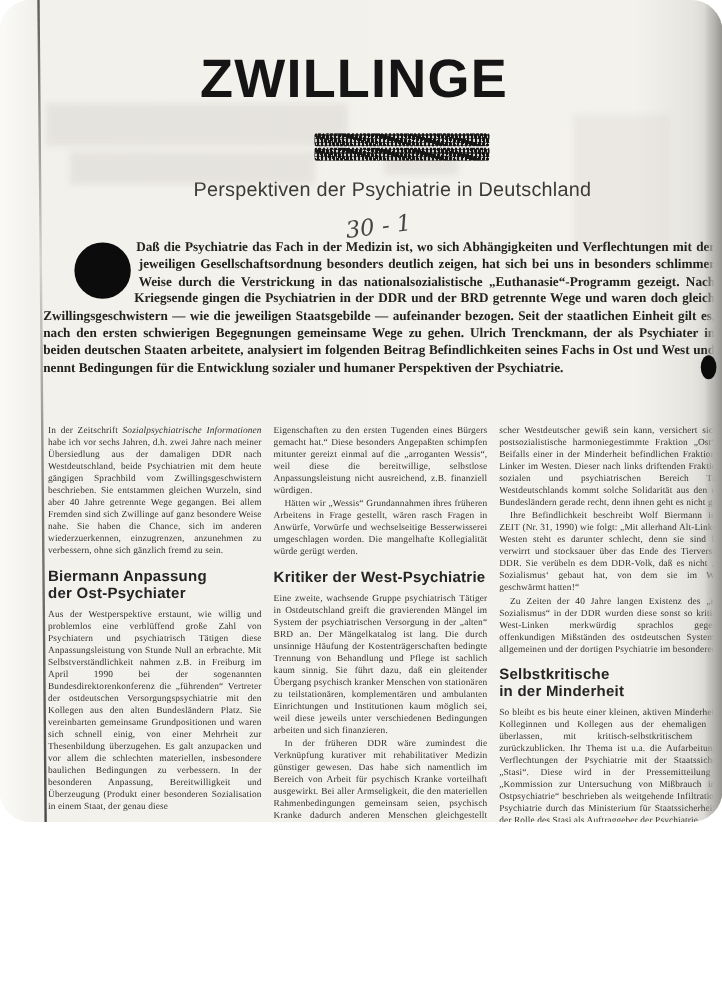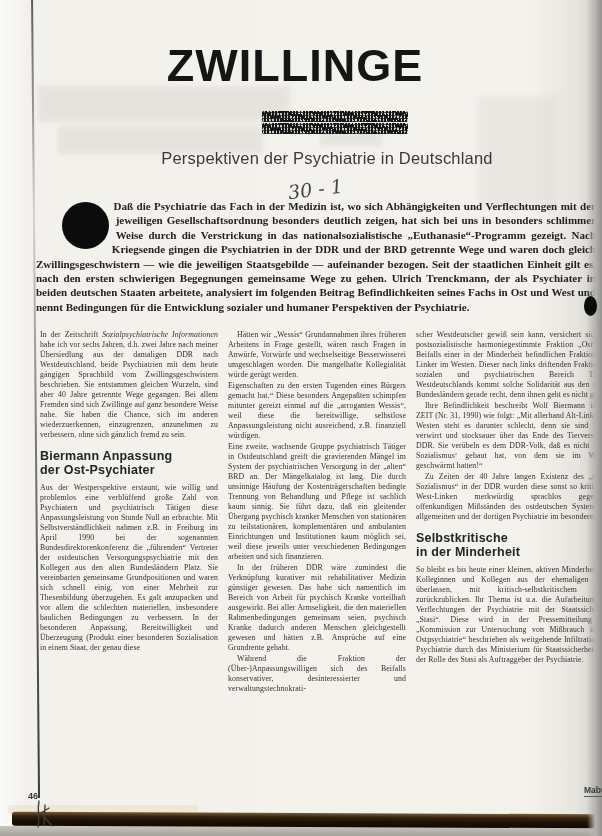--- a/index.html
+++ b/index.html
@@ -1,19 +1,19 @@
 <!DOCTYPE html>
 <html lang="de"><head>
 <meta charset="utf-8">
 <style>
   html,body{margin:0;padding:0;background:#ffffff;}
   .page{
-    position:relative;width:602px;height:836px;overflow:hidden;
+    position:relative;width:602px;height:685px;overflow:hidden;
     background:linear-gradient(90deg,#edebe6 0%,#f3f1ec 5%,#f4f2ed 88%,#e6e4df 96%,#c9c7c2 100%);
-    font-family:"Liberation Serif",serif;color:#2e2b27;
+    font-family:"Liberation Serif",serif;color:#2e2b27;border-radius:26px;
   }
   
   .ghost{position:absolute;background:#d9d6d0;opacity:.5;filter:blur(2.5px);z-index:1;}
   .fold-line{position:absolute;left:31px;top:-8px;width:1.6px;height:806px;z-index:4;
     background:linear-gradient(180deg,rgba(70,70,70,.9),rgba(120,120,120,.25) 28%,rgba(70,70,70,.7) 55%,rgba(40,40,40,.9) 96%);
     transform:rotate(-0.5deg);transform-origin:top center;}
   .left-margin{position:absolute;left:0;top:0;width:30px;height:100%;z-index:3;
     background:linear-gradient(90deg,#fafaf8,#f2f0eb);}
   .right-strip{position:absolute;right:0;top:0;width:15px;height:100%;z-index:5;
     background:linear-gradient(90deg,rgba(160,158,154,0),#b6b4b0 55%,#94928d 100%);}
@@ -43,21 +43,21 @@
     font-style:italic;font-size:19px;color:rgba(38,38,38,.85);transform:rotate(-7deg);}
   
   .intro{position:absolute;left:36px;top:199px;width:560px;z-index:2;
     font-size:11px;line-height:14.4px;text-align:justify;font-weight:600;color:#24221f;
     filter:blur(.3px);}
   .intro-bullet{float:left;width:47px;height:47px;border-radius:50%;background:#0c0c0c;
     margin:3px 14px 4px 26px;shape-outside:circle(50%);}
   
   .columns{position:absolute;left:40px;top:330px;width:575px;height:482px;display:flex;gap:10px;
     overflow:hidden;z-index:2;filter:blur(.3px);}
-  .col{width:178px;flex:0 0 auto;}
+  .col{width:178px;flex:0 0 auto;margin-top:24px;}
   .col.col-3{width:196px;}
   .body-par{margin:0 0 1px 0;font-size:7.8px;line-height:10px;text-align:justify;
     color:#34302c;letter-spacing:.1px;hyphens:auto;}
   .body-par.indent{text-indent:9px;}
   .col-heading{font-family:"Liberation Sans",sans-serif;font-weight:600;font-size:12.5px;
     line-height:14px;letter-spacing:.2px;color:#242424;margin:9px 0 6px;white-space:pre-line;}
   
   .page-number{position:absolute;left:28px;top:791px;z-index:6;font-family:"Liberation Sans",sans-serif;
     font-weight:700;font-size:9px;color:#3b3b3b;}
   .handwritten-mark{position:absolute;left:33px;top:799px;z-index:6;}
@@ -97,22 +97,23 @@
   <div class="columns">
 
     <div class="col">
       <p class="body-par"><span>In der Zeitschrift </span><i>Sozialpsychiatrische Informationen</i><span> habe ich vor sechs Jahren, d.h. zwei Jahre nach meiner Übersiedlung aus der damaligen DDR nach Westdeutschland, beide Psychiatrien mit dem heute gängigen Sprachbild vom Zwillingsgeschwistern beschrieben. Sie entstammen gleichen Wurzeln, sind aber 40 Jahre getrennte Wege gegangen. Bei allem Fremden sind sich Zwillinge auf ganz besondere Weise nahe. Sie haben die Chance, sich im anderen wiederzuerkennen, einzugrenzen, anzunehmen zu verbessern, ohne sich gänzlich fremd zu sein.</span></p>
       <h3 class="col-heading">Biermann Anpassung
 der Ost-Psychiater</h3>
       <p class="body-par">Aus der Westperspektive erstaunt, wie willig und problemlos eine verblüffend große Zahl von Psychiatern und psychiatrisch Tätigen diese Anpassungsleistung von Stunde Null an erbrachte. Mit Selbstverständlichkeit nahmen z.B. in Freiburg im April 1990 bei der sogenannten Bundesdirektorenkonferenz die „führenden“ Vertreter der ostdeutschen Versorgungspsychiatrie mit den Kollegen aus den alten Bundesländern Platz. Sie vereinbarten gemeinsame Grundpositionen und waren sich schnell einig, von einer Mehrheit zur Thesenbildung überzugehen. Es galt anzupacken und vor allem die schlechten materiellen, insbesondere baulichen Bedingungen zu verbessern. In der besonderen Anpassung, Bereitwilligkeit und Überzeugung (Produkt einer besonderen Sozialisation in einem Staat, der genau diese</p>
     </div>
 
     <div class="col">
+      <p class="body-par">Eigenschaften zu den ersten Tugenden eines Bürgers gemacht hat.“ Diese besonders Angepaßten schimpfen mitunter gereizt einmal auf die „arroganten Wessis“, weil diese die bereitwillige, selbstlose Anpassungsleistung nicht ausreichend, z.B. finanziell würdigen.</p>
       <p class="body-par indent">Hätten wir „Wessis“ Grundannahmen ihres früheren Arbeitens in Frage gestellt, wären rasch Fragen in Anwürfe, Vorwürfe und wechselseitige Besserwisserei umgeschlagen worden. Die mangelhafte Kollegialität würde gerügt werden.</p>
-      <p class="body-par">Eigenschaften zu den ersten Tugenden eines Bürgers gemacht hat.“ Diese besonders Angepaßten schimpfen mitunter gereizt einmal auf die „arroganten Wessis“, weil diese die bereitwillige, selbstlose Anpassungsleistung nicht ausreichend, z.B. finanziell würdigen.</p>
+      <h3 class="col-heading">Kritiker der West-Psychiatrie</h3>
       <p class="body-par">Eine zweite, wachsende Gruppe psychiatrisch Tätiger in Ostdeutschland greift die gravierenden Mängel im System der psychiatrischen Versorgung in der „alten“ BRD an. Der Mängelkatalog ist lang. Die durch unsinnige Häufung der Kostenträgerschaften bedingte Trennung von Behandlung und Pflege ist sachlich kaum sinnig. Sie führt dazu, daß ein gleitender Übergang psychisch kranker Menschen von stationären zu teilstationären, komplementären und ambulanten Einrichtungen und Institutionen kaum möglich sei, weil diese jeweils unter verschiedenen Bedingungen arbeiten und sich finanzieren.</p>
       <p class="body-par indent">In der früheren DDR wäre zumindest die Verknüpfung kurativer mit rehabilitativer Medizin günstiger gewesen. Das habe sich namentlich im Bereich von Arbeit für psychisch Kranke vorteilhaft ausgewirkt. Bei aller Armseligkeit, die den materiellen Rahmenbedingungen gemeinsam seien, psychisch Kranke dadurch anderen Menschen gleichgestellt gewesen und hätten z.B. Ansprüche auf eine Grundrente gehabt.</p>
       <p class="body-par indent">Während die Fraktion der (Über-)Anpassungswilligen sich des Beifalls konservativer, desinteressierter und verwaltungstechnokrati-</p>
     </div>
 
     <div class="col col-3">
       <p class="body-par">scher Westdeutscher gewiß sein kann, versichert sich die postsozialistische harmoniegestimmte Fraktion „Ost“ des Beifalls einer in der Minderheit befindlichen Fraktion Alt-Linker im Westen. Dieser nach links driftenden Fraktion im sozialen und psychiatrischen Bereich Tätiger Westdeutschlands kommt solche Solidarität aus den neuen Bundesländern gerade recht, denn ihnen geht es nicht gut.</p>
       <p class="body-par indent">Ihre Befindlichkeit beschreibt Wolf Biermann in der ZEIT (Nr. 31, 1990) wie folgt: „Mit allerhand Alt-Linken im Westen steht es darunter schlecht, denn sie sind heftig verwirrt und stocksauer über das Ende des Tierversuches DDR. Sie verübeln es dem DDR-Volk, daß es nicht ‚ihren Sozialismus‘ gebaut hat, von dem sie im Westen geschwärmt hatten!“</p>
       <p class="body-par indent">Zu Zeiten der 40 Jahre langen Existenz des „realen Sozialismus“ in der DDR wurden diese sonst so kritischen West-Linken merkwürdig sprachlos gegenüber offenkundigen Mißständen des ostdeutschen Systems im allgemeinen und der dortigen Psychiatrie im besonderen.</p>
       <h3 class="col-heading">Selbstkritische

